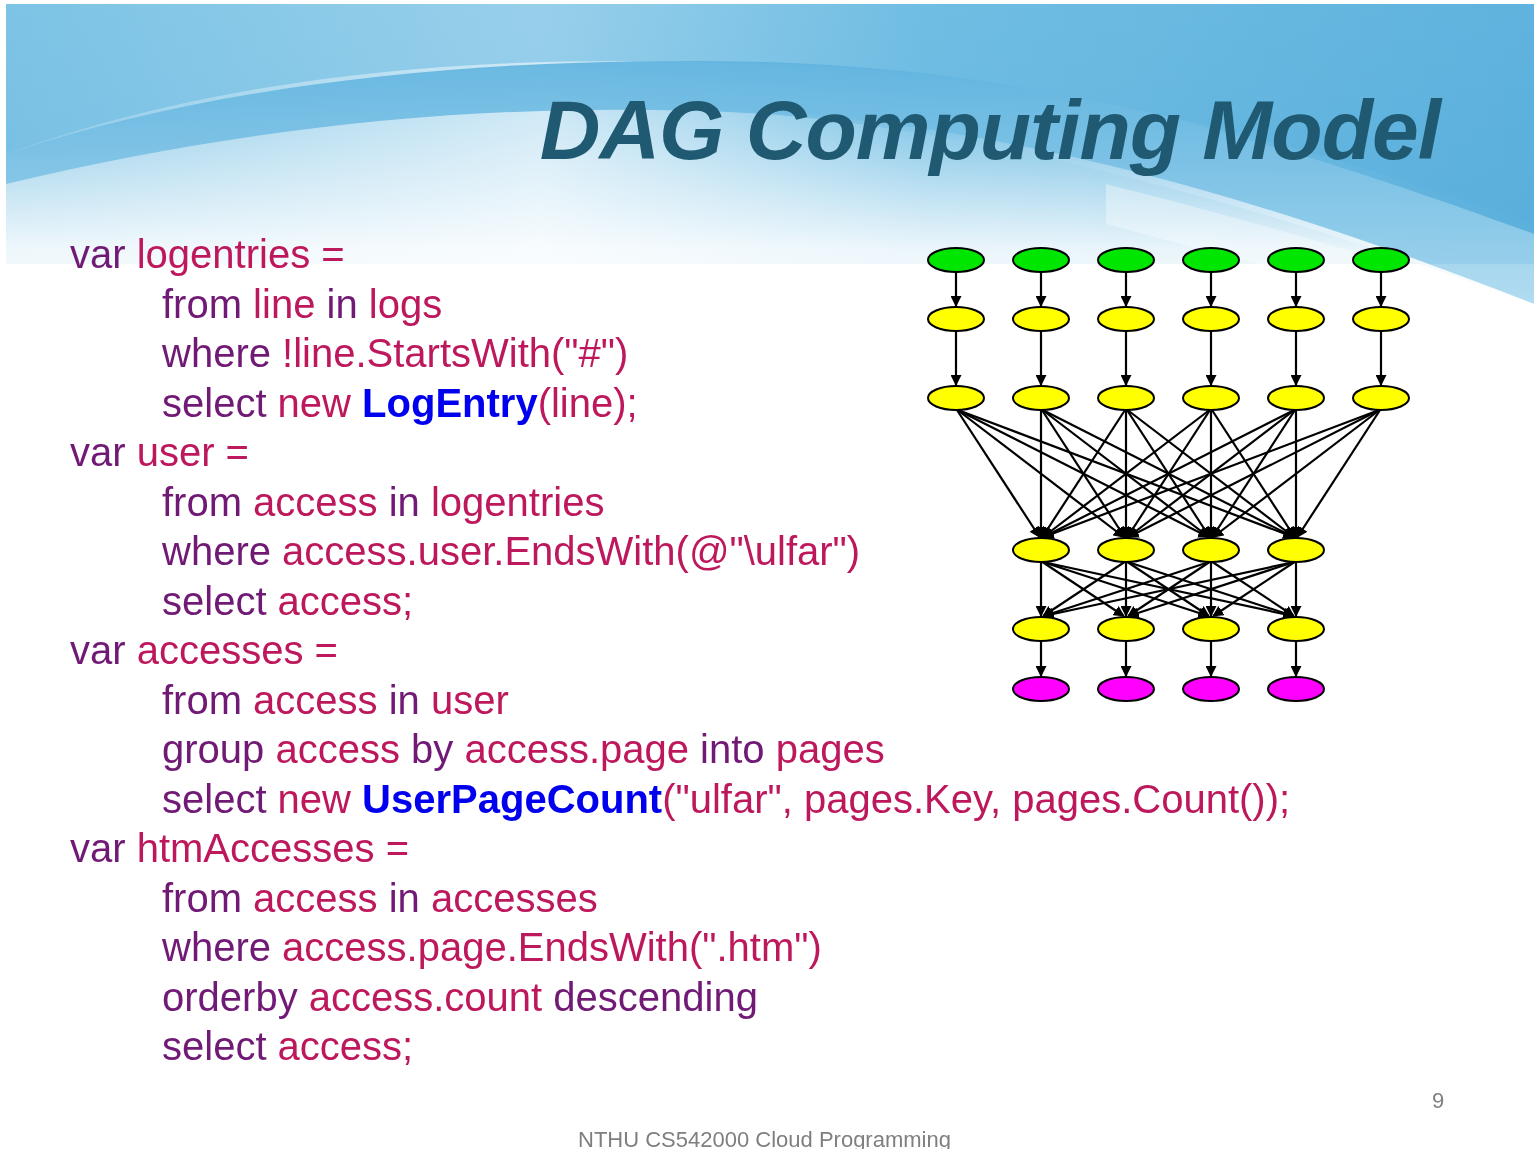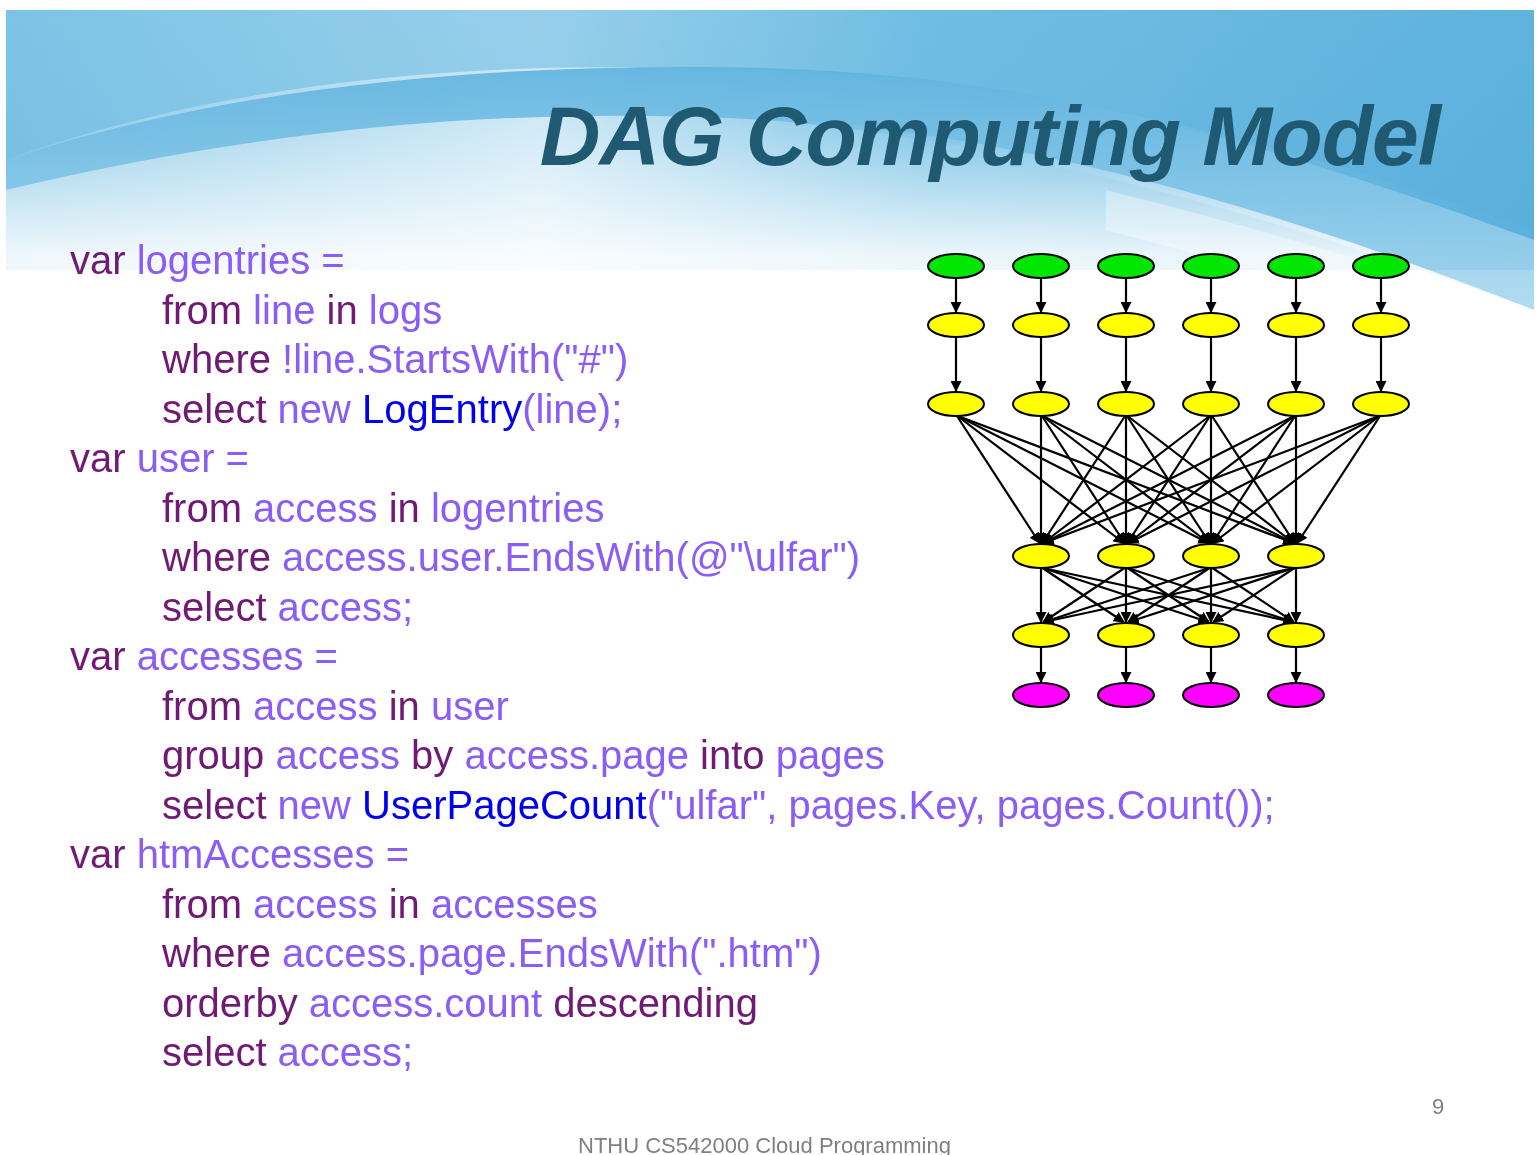--- a/index.html
+++ b/index.html
@@ -1,27 +1,27 @@
 <!DOCTYPE html>
 <html><head>
 <meta charset="utf-8">
 <style>
   html, body { margin: 0; padding: 0; }
   body { width: 1540px; height: 1155px; background: #ffffff; position: relative; overflow: hidden;
          font-family: "Liberation Sans", "DejaVu Sans", sans-serif; }
-  #slide { position: absolute; left: 6px; top: 10px; width: 1528px; height: 1145px; background: #ffffff; overflow: hidden; }
+  #slide { position: absolute; left: 6px; top: 4px; width: 1528px; height: 1145px; background: #ffffff; overflow: hidden; }
   #bg-svg { position: absolute; left: 0; top: 0; width: 1528px; height: 1145px; }
   #title { position: absolute; right: 94px; top: 78px; font-size: 84px; font-weight: bold; font-style: italic;
            color: #1f5a72; letter-spacing: -1px; white-space: nowrap; }
   #code { position: absolute; left: 64px; top: 226px; font-size: 40px; line-height: 49.5px; color: #1b3556; white-space: pre; }
   .code-line { height: 49.5px; }
   .indent { padding-left: 92px; }
   .kw { color: #701a75; }
-  .id { color: #8b5cf6; }
-  .cls { color: #0000ee; }
+  .id { color: #be185d; }
+  .cls { color: #0000ee; font-weight: bold; }
   #dag { position: absolute; left: 0; top: 0; width: 1528px; height: 1145px; }
   #footer-text { position: absolute; left: 572px; top: 1084px; font-size: 22px; color: #7f7f7f; margin-top: 39px; }
   #page-num { position: absolute; left: 1426px; top: 1084px; font-size: 22px; color: #7f7f7f; }
 </style>
 </head>
 <body>
 
 <div id="slide">
   <svg id="bg-svg" viewBox="0 0 1528 1145" preserveAspectRatio="none">
     <defs>

